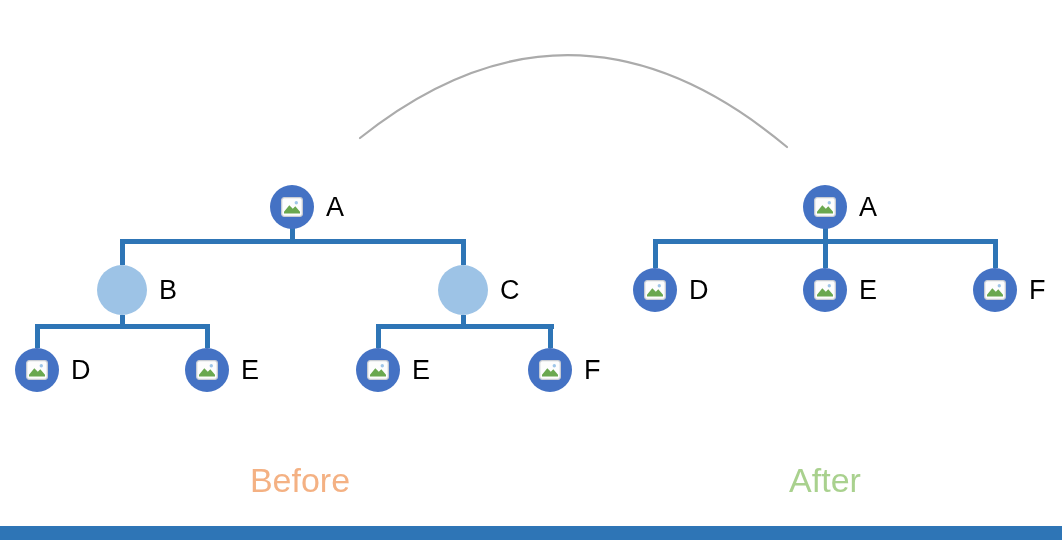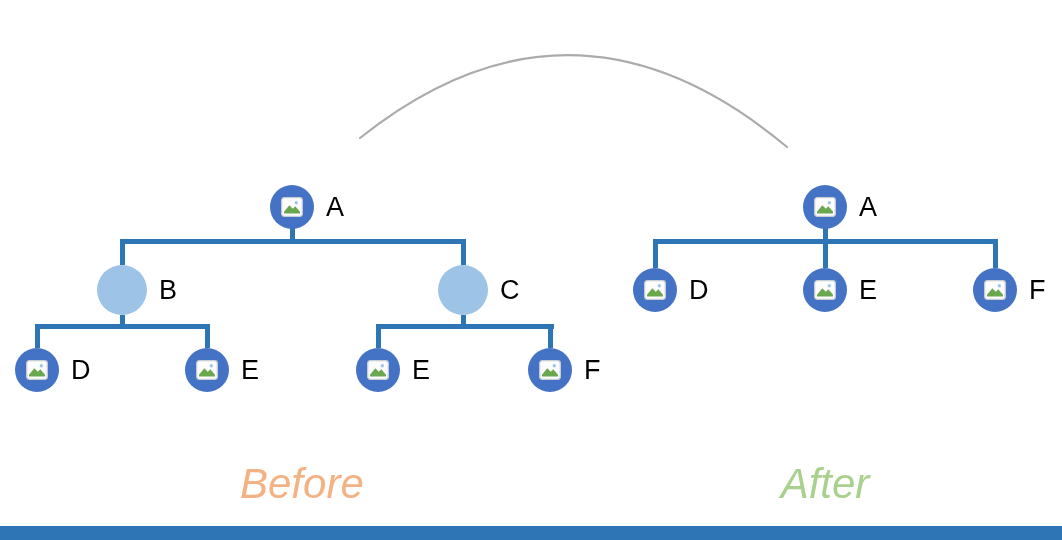--- a/index.html
+++ b/index.html
@@ -42,24 +42,23 @@
     line-height:1;
   }
   .conn{
     position:absolute;
     background:var(--connector);
   }
   .pic{width:22px;height:20px;display:block;}
   .arc-svg{position:absolute;left:0;top:0;pointer-events:none;}
   .caption{
     position:absolute;
-    font-size:42px;
+    font-size:34px;
     text-align:center;
     line-height:1;
-    font-style:italic;
   }
   .caption.before{left:240px;top:463px;width:120px;color:var(--before-text);}
   .caption.after{left:775px;top:463px;width:100px;color:var(--after-text);}
   .footer-bar{
     position:absolute;
     left:0;top:526px;width:1062px;height:14px;
     background:var(--footer);
   }
 </style>
 </head>

